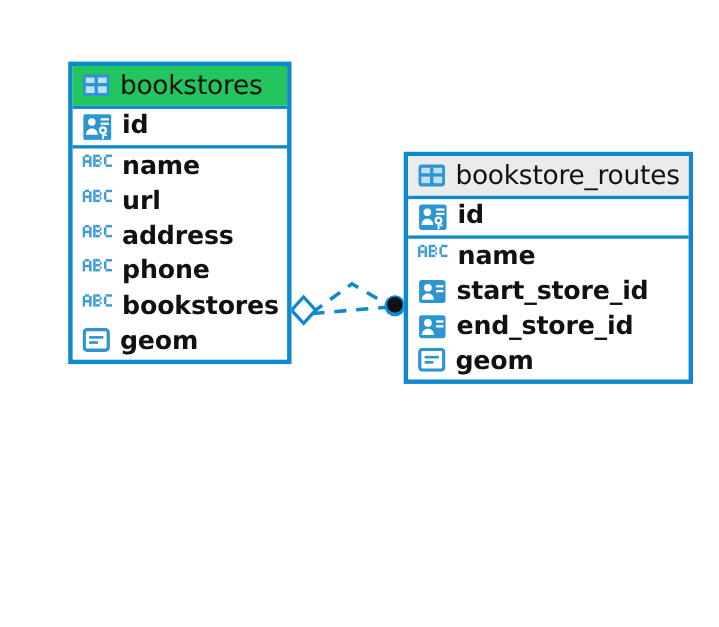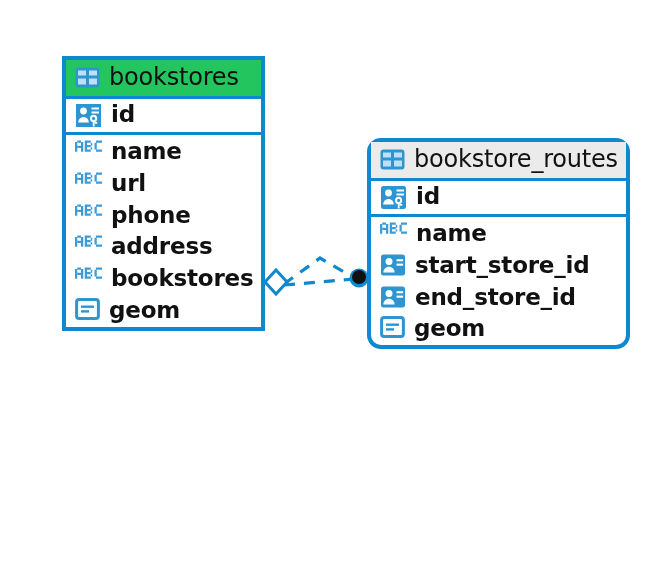--- a/index.html
+++ b/index.html
@@ -208,44 +208,44 @@
               <rect x="21" y="5" width="2" height="4"></rect>
                 <rect x="16" y="8" width="5" height="3"></rect>
               <rect x="21" y="11" width="2" height="3"></rect>
                 <rect x="16" y="14" width="5" height="3"></rect>
               <rect x="28" y="2" width="8" height="3"></rect>
                 <rect x="26" y="5" width="3" height="9"></rect>
               <rect x="28" y="14" width="8" height="3"></rect>
             </g>
           </svg>
         </span>
+        <span class="row-label">address</span>
+      </div>
+
+      <div class="row">
+        <span class="row-icon">
+          <svg width="27" height="15" viewBox="0 0 36 20" xmlns="http://www.w3.org/2000/svg">
+            <g fill="#3d9bd6">
+              <rect x="0" y="4" width="3" height="13"></rect>
+                <rect x="3" y="2" width="5" height="3"></rect>
+              <rect x="8" y="4" width="3" height="13"></rect>
+                <rect x="3" y="9" width="5" height="3"></rect>
+              <rect x="13" y="2" width="3" height="15"></rect>
+                <rect x="16" y="2" width="5" height="3"></rect>
+              <rect x="21" y="5" width="2" height="4"></rect>
+                <rect x="16" y="8" width="5" height="3"></rect>
+              <rect x="21" y="11" width="2" height="3"></rect>
+                <rect x="16" y="14" width="5" height="3"></rect>
+              <rect x="28" y="2" width="8" height="3"></rect>
+                <rect x="26" y="5" width="3" height="9"></rect>
+              <rect x="28" y="14" width="8" height="3"></rect>
+            </g>
+          </svg>
+        </span>
         <span class="row-label">phone</span>
-      </div>
-
-      <div class="row">
-        <span class="row-icon">
-          <svg width="27" height="15" viewBox="0 0 36 20" xmlns="http://www.w3.org/2000/svg">
-            <g fill="#3d9bd6">
-              <rect x="0" y="4" width="3" height="13"></rect>
-                <rect x="3" y="2" width="5" height="3"></rect>
-              <rect x="8" y="4" width="3" height="13"></rect>
-                <rect x="3" y="9" width="5" height="3"></rect>
-              <rect x="13" y="2" width="3" height="15"></rect>
-                <rect x="16" y="2" width="5" height="3"></rect>
-              <rect x="21" y="5" width="2" height="4"></rect>
-                <rect x="16" y="8" width="5" height="3"></rect>
-              <rect x="21" y="11" width="2" height="3"></rect>
-                <rect x="16" y="14" width="5" height="3"></rect>
-              <rect x="28" y="2" width="8" height="3"></rect>
-                <rect x="26" y="5" width="3" height="9"></rect>
-              <rect x="28" y="14" width="8" height="3"></rect>
-            </g>
-          </svg>
-        </span>
-        <span class="row-label">address</span>
       </div>
 
 
 
 
 
       <div class="row">
         <span class="row-icon">
           <svg width="27" height="15" viewBox="0 0 36 20" xmlns="http://www.w3.org/2000/svg">
             <g fill="#3d9bd6">
@@ -275,21 +275,21 @@
             <rect x="6" y="7.5" width="13" height="2.4" fill="#2e95d3"></rect>
             <rect x="6" y="12.2" width="8" height="2.4" fill="#2e95d3"></rect>
           </svg>
         </span>
         <span class="row-label">geom</span>
       </div>
 
     </div>
   </div>
 
-  <div class="entity gray-frame" style="left:367px; top:138px; width:263px;border-radius:14px;">
+  <div class="entity gray-frame" style="left:367px; top:138px; width:263px;">
 
     <div class="entity-header hdr-gray">
       <span class="row-icon">
         <svg width="25" height="21" viewBox="0 0 25 21" xmlns="http://www.w3.org/2000/svg">
           <rect x="0.5" y="0.5" width="24" height="20" rx="3" fill="#2e95d3"></rect>
           <rect x="3" y="3.5" width="8" height="5" fill="#bfe0f4"></rect>
           <rect x="14" y="3.5" width="8" height="5" fill="#bfe0f4"></rect>
           <rect x="3" y="11.5" width="8" height="6" fill="#bfe0f4"></rect>
           <rect x="14" y="11.5" width="8" height="6" fill="#bfe0f4"></rect>
         </svg>

